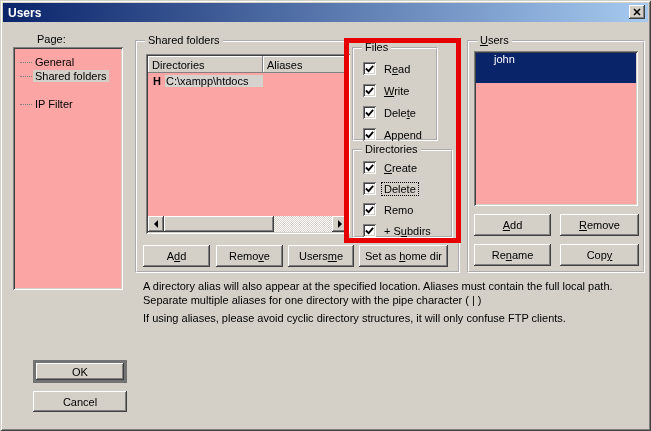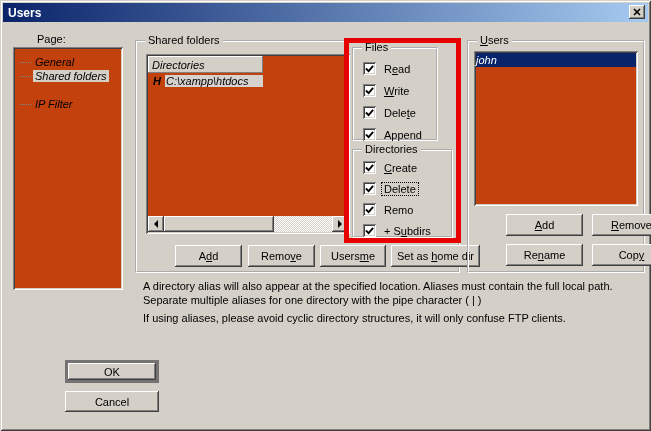--- a/index.html
+++ b/index.html
@@ -13,25 +13,25 @@
     background: linear-gradient(to right,#0a246a,#a6caf0); display:flex; align-items:center; }
   .title { color:#fff; font-weight:bold; font-size:12px; padding-left:5px; }
   .closebtn { position:absolute; right:3px; top:2px; width:16px; height:14px; background:#d4d0c8;
     box-shadow: inset -1px -1px #404040, inset 1px 1px #fff, inset -2px -2px #808080;
     display:flex; align-items:center; justify-content:center; }
 
   .label { position:absolute;padding-left:24px; }
 
   .btn { position:absolute; background:#d4d0c8; display:flex; align-items:center; justify-content:center;
     box-shadow: inset -1px -1px #404040, inset 1px 1px #fff, inset -2px -2px #808080, inset 2px 2px #d4d0c8;
-    cursor:default; white-space:nowrap;margin-left:32px; }
+    cursor:default; white-space:nowrap; }
   .btn.default { border:3px solid #737373; }
 
-  .sunken { background:#c2410c;
-    box-shadow: inset 1px 1px #808080, inset -1px -1px #fff, inset 2px 2px #404040, inset -2px -2px #d4d0c8; font-style: italic; }
+  .sunken { background:#fca5a5;
+    box-shadow: inset 1px 1px #808080, inset -1px -1px #fff, inset 2px 2px #404040, inset -2px -2px #d4d0c8; }
 
   .groupbox { position:absolute; border:2px groove #fff; }
   .legend { position:absolute; top:-8px; left:8px; background:#d4d0c8; padding:0 3px; line-height:13px; white-space:nowrap; }
 
   .mn { text-decoration: underline; }
 
   
   .tree-row { position:absolute; left:3px; height:14px; display:flex; align-items:center; padding-left:4px; white-space:nowrap; }
   .tree-dots { width:12px; height:0; border-top:1px dotted #808080; margin-right:1px; }
   .tree-label { padding:0 2px; }
@@ -56,22 +56,22 @@
   .tri-r { width:0; height:0; border:4px solid transparent; border-left:4px solid #000; margin-right:-4px; }
 
   
   .chkrow { position:absolute; left:9px; display:flex; align-items:center; height:15px; }
   .chkbox { width:13px; height:13px; background:#fff; flex:0 0 13px;
     box-shadow: inset 1px 1px #808080, inset -1px -1px #fff, inset 2px 2px #404040, inset -2px -2px #d4d0c8;
     display:flex; align-items:center; justify-content:center; }
   .chklbl { margin-left:6px; padding:0 2px; white-space:nowrap; }
   .chklbl.focused { outline:1px dotted #000; }
 
-  .user-row { position:absolute; left:2px; top:2px; right:2px; height:14px; background:#0a246a; color:#fff;
-    padding-left:0; display:flex; align-items:center; }
+  .user-row { position:absolute; left:2px; top:2px; right:2px; height:30px; background:#0a246a; color:#fff;
+    padding-left:18px; display:flex; }
 
   .note { position:absolute; left:143px; width:508px; line-height:14px; }
 
   .annotation { position:absolute; left:344px; top:38px; width:117px; height:205px;
     border:5px solid #e60000; z-index:10; pointer-events:none; }
 </style>
 </head>
 <body>
 
 <div class="window">
@@ -103,20 +103,23 @@
 
   <div class="groupbox" style="left:135px;top:40px;width:325px;height:233px">
     <span class="legend">Shared folders</span>
   </div>
 
   <div class="sunken" style="position:absolute;left:146px;top:54px;width:204px;height:180px">
     <div style="position:absolute;left:2px;top:2px;width:200px;height:17px;display:flex">
       <div class="lv-hcell" style="width:115px">
         <span>Directories</span>
       </div>
+      <div class="lv-hcell" style="flex:1">
+        <span>Aliases</span>
+      </div>
     </div>
     <div class="lv-row">
       <span class="home-flag">H</span>
       <span class="dir-path">C:\xampp\htdocs</span>
     </div>
     <div class="hscroll" style="width:200px">
       <div class="sb-btn" style="left:0;width:16px">
         <span class="tri-l"></span>
       </div>
       <div class="sb-thumb" style="left:16px;width:110px"></div>

